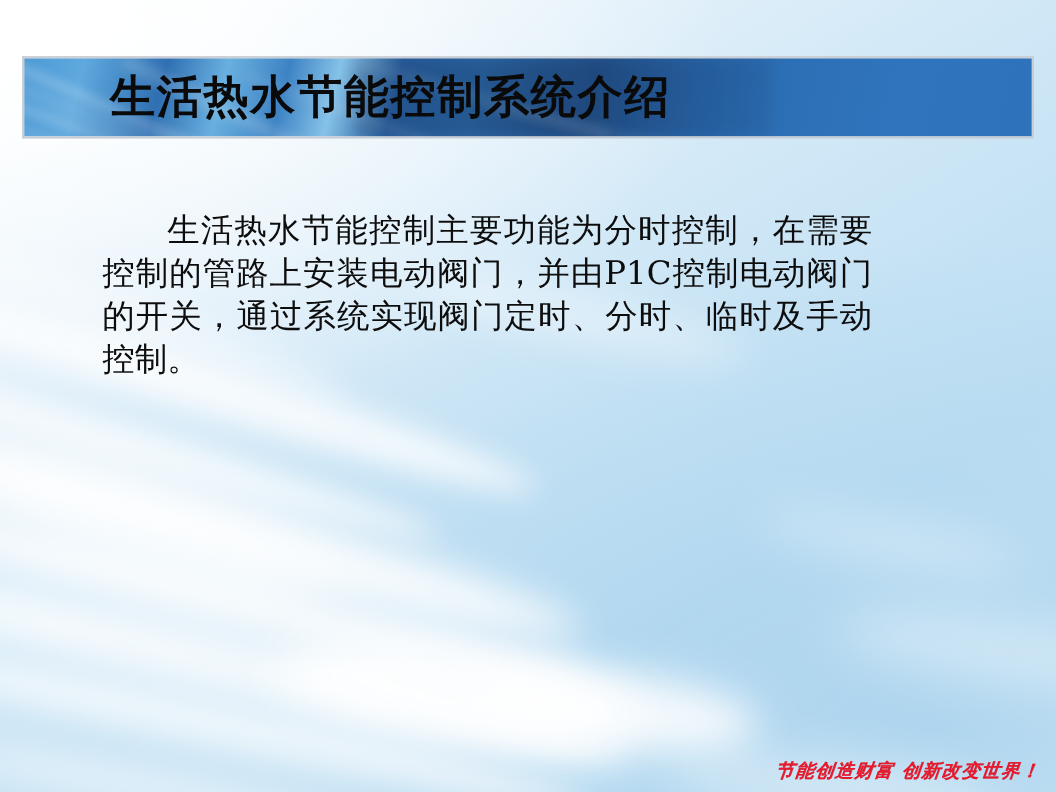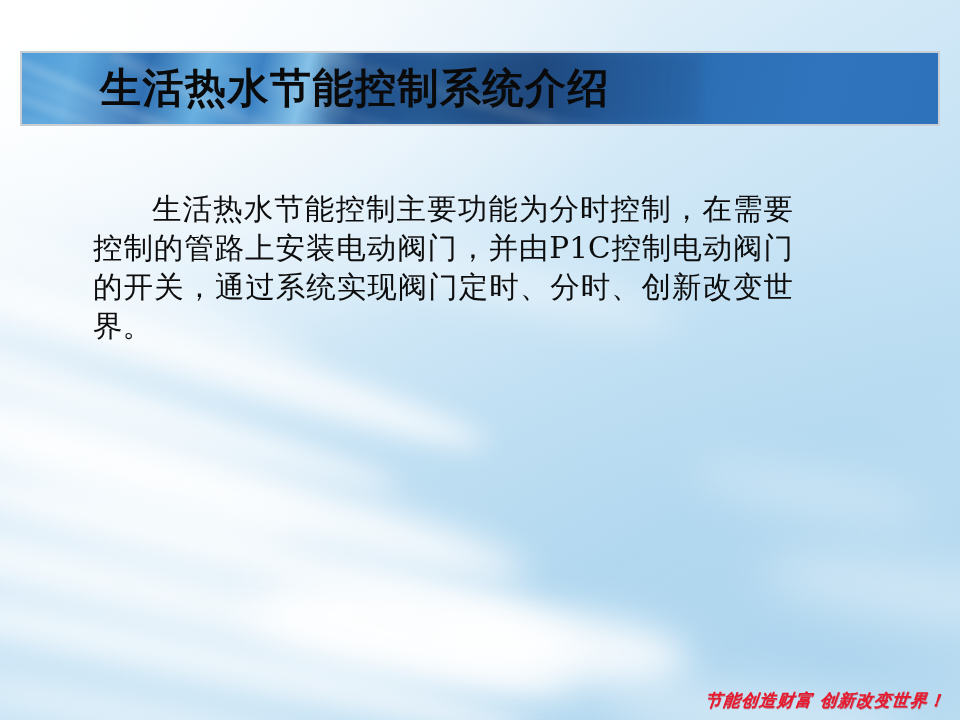--- a/index.html
+++ b/index.html
@@ -191,17 +191,17 @@
     <div class="streak tb-s2"></div>
     <div class="streak tb-s3"></div>
     <div class="streak tb-s4"></div>
     <div class="streak tb-s5"></div>
     <div class="streak tb-s6"></div>
     <div class="streak tb-s7"></div>
     <div class="streak tb-s8"></div>
     <div class="title-text">生活热水节能控制系统介绍</div>
   </div>
 
-  <div class="body-text">生活热水节能控制主要功能为分时控制，在需要控制的管路上安装电动阀门，并由P1C控制电动阀门的开关，通过系统实现阀门定时、分时、创新改变世界。</div>
+  <div class="body-text">生活热水节能控制主要功能为分时控制，在需要控制的管路上安装电动阀门，并由P1C控制电动阀门的开关，通过系统实现阀门定时、分时、临时及手动控制。</div>
 
   <div class="slogan">节能创造财富 创新改变世界！</div>
 
 </div>
 
 </body></html>

